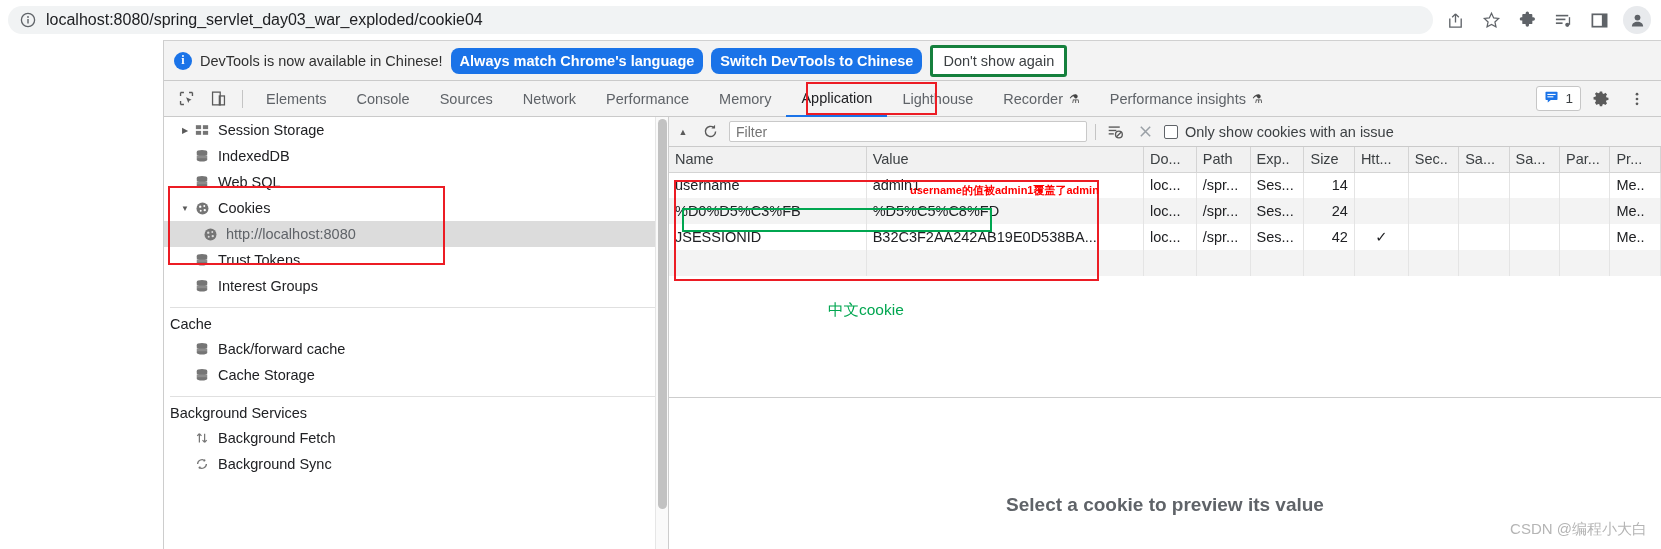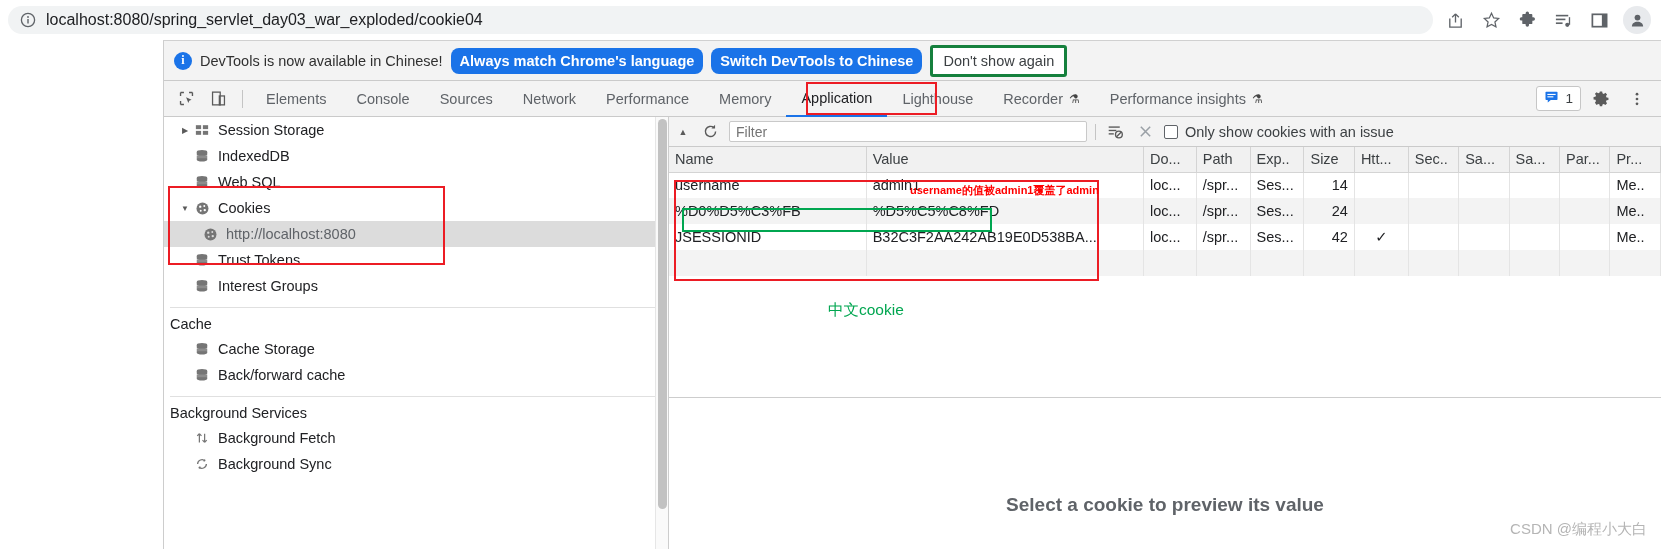--- a/index.html
+++ b/index.html
@@ -538,34 +538,34 @@
       <div class="tree-row" style="padding-left:14px">
         <span class="twisty"></span>
         <span class="tree-ico">
           <svg width="14" height="14" viewBox="0 0 16 16">
               <ellipse cx="8" cy="3.3" rx="6" ry="2.2" fill="#757575"></ellipse>
               <path d="M2 3.3v3c0 1.2 2.7 2.2 6 2.2s6-1 6-2.2v-3" fill="#757575"></path>
               <path d="M2 7.3v3c0 1.2 2.7 2.2 6 2.2s6-1 6-2.2v-3" fill="#8c8c8c"></path>
               <path d="M2 10.6v1.6c0 1.2 2.7 2.2 6 2.2s6-1 6-2.2v-1.6" fill="#757575"></path>
             </svg>
         </span>
-        <span class="tree-label">Cache Storage</span>
+        <span class="tree-label">Back/forward cache</span>
       </div>
 
       <div class="tree-row" style="padding-left:14px">
         <span class="twisty"></span>
         <span class="tree-ico">
           <svg width="14" height="14" viewBox="0 0 16 16">
               <ellipse cx="8" cy="3.3" rx="6" ry="2.2" fill="#757575"></ellipse>
               <path d="M2 3.3v3c0 1.2 2.7 2.2 6 2.2s6-1 6-2.2v-3" fill="#757575"></path>
               <path d="M2 7.3v3c0 1.2 2.7 2.2 6 2.2s6-1 6-2.2v-3" fill="#8c8c8c"></path>
               <path d="M2 10.6v1.6c0 1.2 2.7 2.2 6 2.2s6-1 6-2.2v-1.6" fill="#757575"></path>
             </svg>
         </span>
-        <span class="tree-label">Back/forward cache</span>
+        <span class="tree-label">Cache Storage</span>
       </div>
 
       <div class="divider"></div>
       <div class="sec-title">Background Services</div>
 
       <div class="tree-row" style="padding-left:14px">
         <span class="twisty"></span>
         <span class="tree-ico">
           <svg width="14" height="14" viewBox="0 0 16 16">
               <path d="M5 13V3M5 3L2.6 5.6M5 3l2.4 2.6" fill="none" stroke="#757575" stroke-width="1.4"></path>

